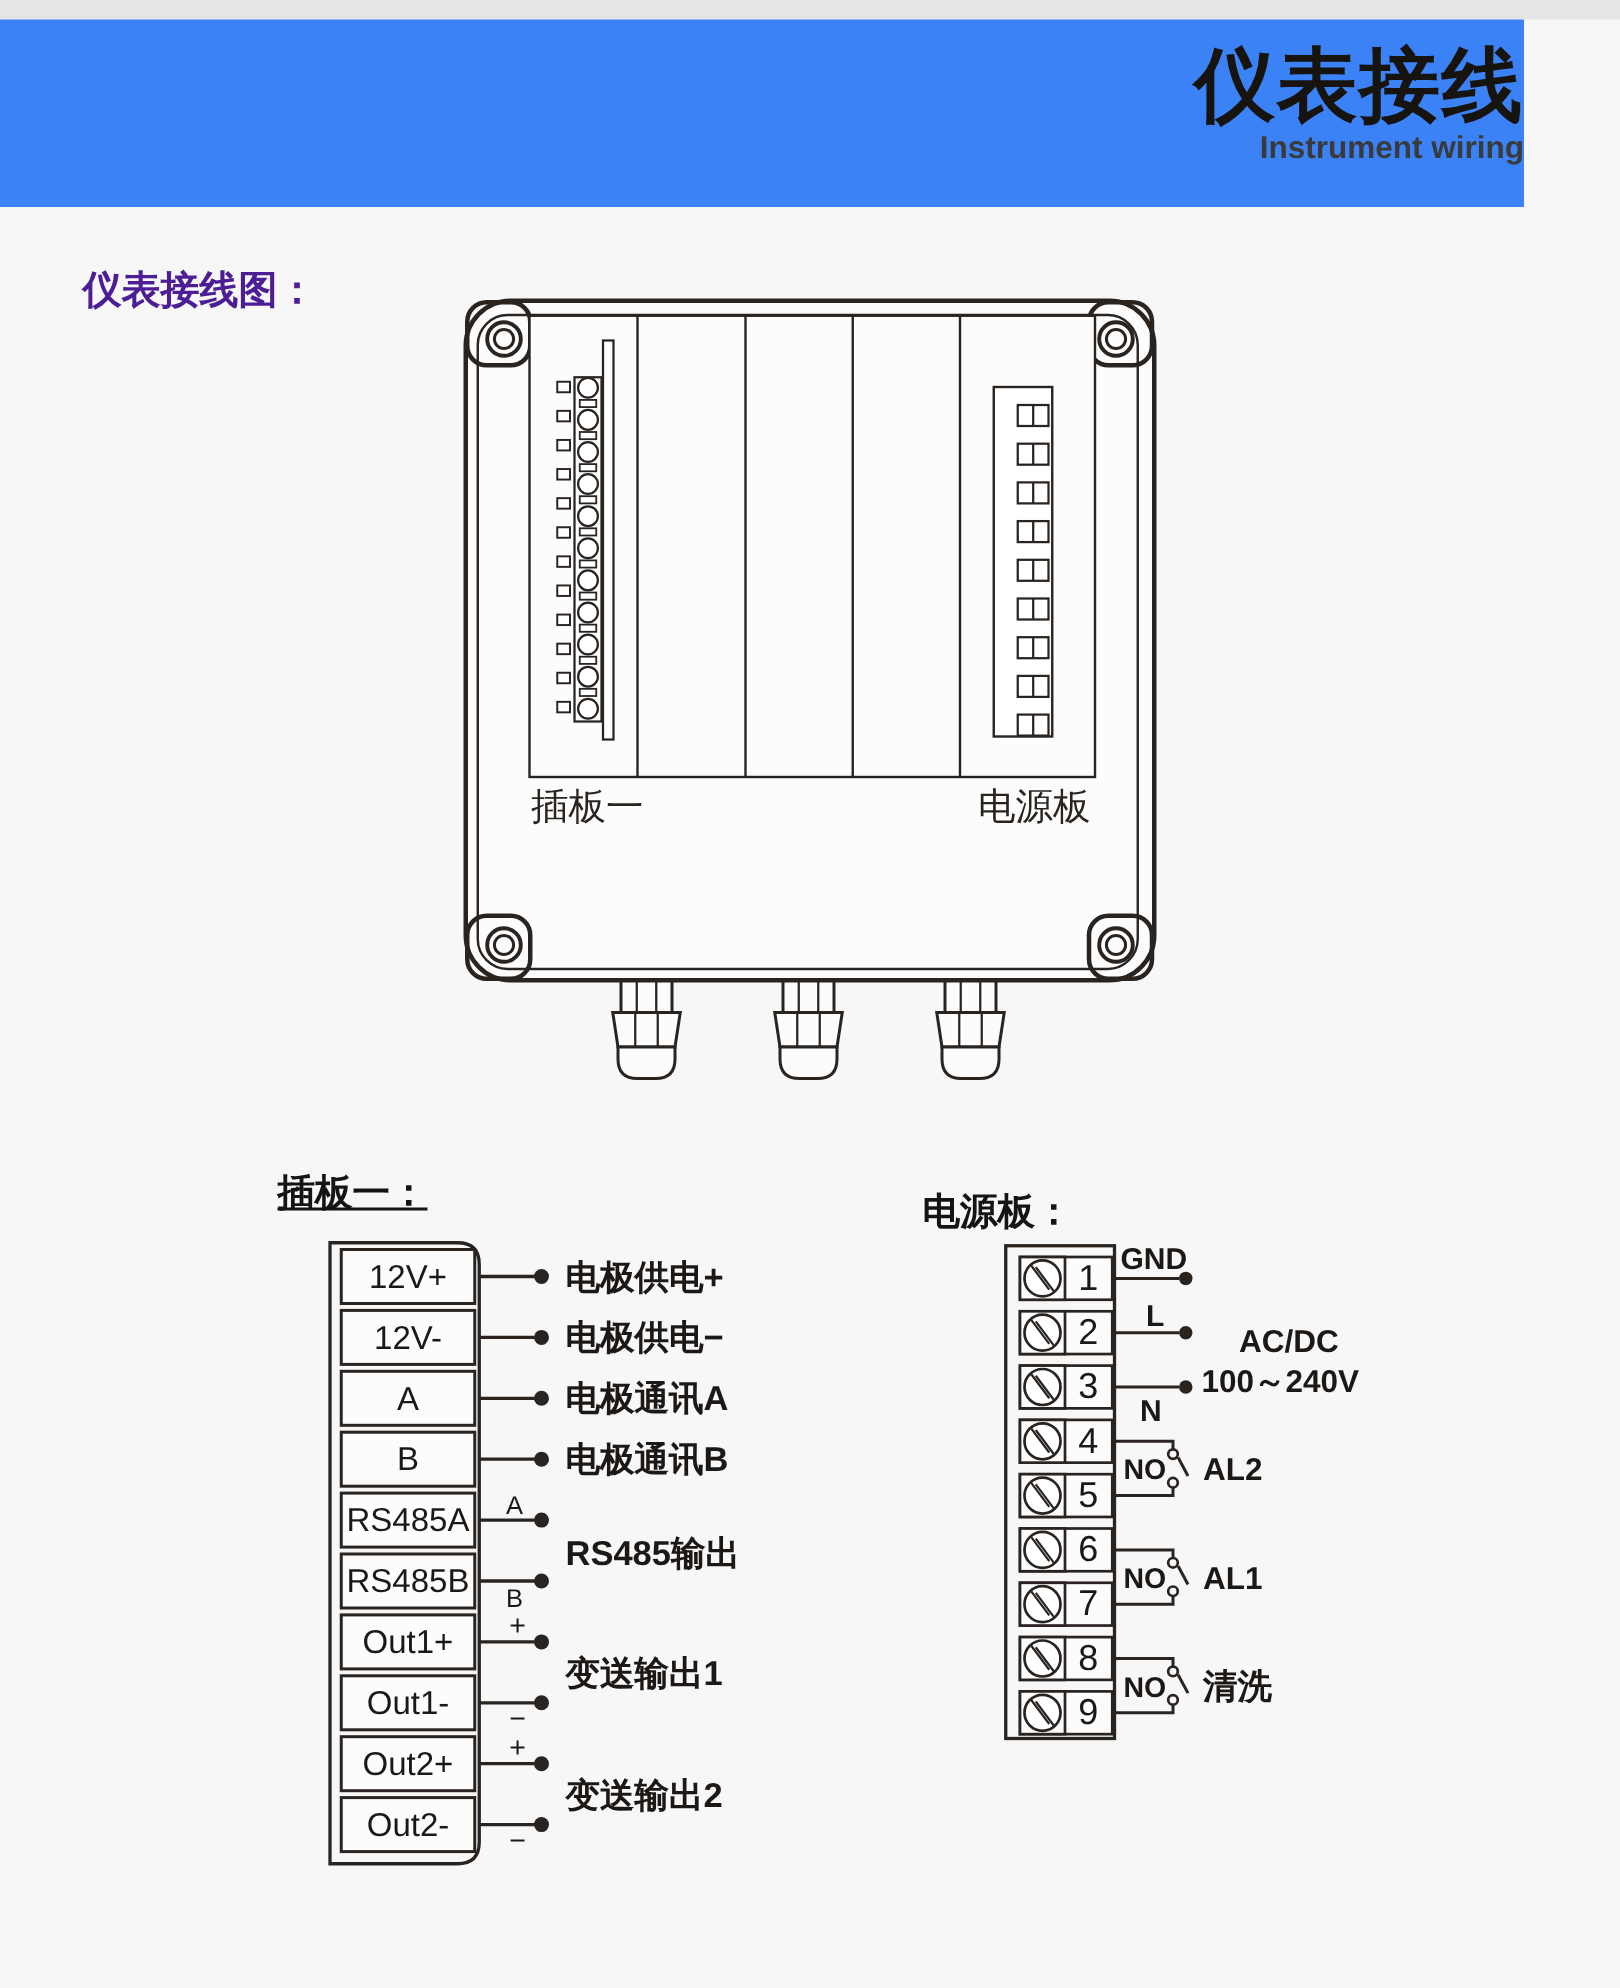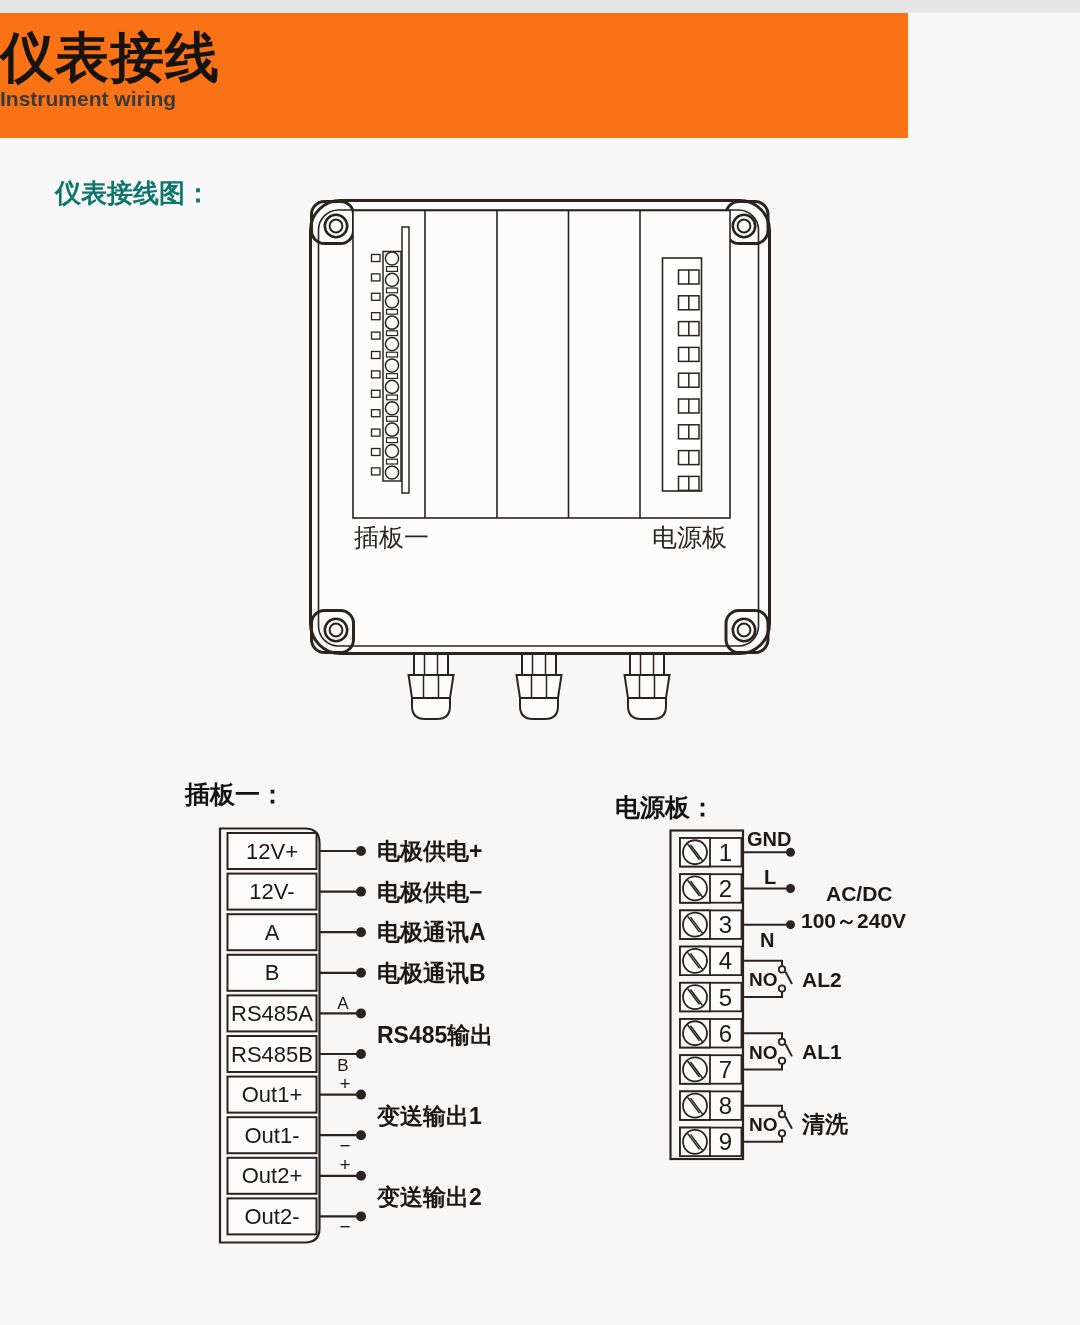--- a/index.html
+++ b/index.html
@@ -1,26 +1,26 @@
 <!DOCTYPE html>
 <html><head>
 <meta charset="utf-8">
 <style>
   html,body{margin:0;padding:0;background:#f8f7f7;}
   body{width:1080px;height:1325px;position:relative;overflow:hidden;
        font-family:"Liberation Sans","DejaVu Sans",sans-serif;color:#1c1815;}
   .abs{position:absolute;}
   .top-strip{left:0;top:0;width:1080px;height:13px;background:#e6e5e5;}
-  .band{left:0;top:13px;width:908px;height:125px;background:#f97316;text-align:left;}
+  .band{left:0;top:13px;width:1016px;height:125px;background:#3b82f6;text-align:right;}
   .band h1{margin:0;padding-top:16px;font-size:54px;line-height:56px;font-weight:700;
            color:#17130e;letter-spacing:1px;}
   .band .sub{font-size:21px;line-height:24px;color:#3a3a3a;margin-top:2px;font-weight:bold;}
-  .intro{left:55px;top:176px;font-size:26px;font-weight:700;color:#0f766e;}
+  .intro{left:55px;top:176px;font-size:26px;font-weight:700;color:#4c1d95;}
   .h2{font-size:25px;font-weight:700;color:#141414;}
-  .h2.plug{left:185px;top:778px;}
+  .h2.plug{left:185px;top:778px;text-decoration:underline;}
   .h2.power{left:615px;top:779px;margin-top:12px;}
   svg{overflow:visible;}
   svg .ln{stroke:#2a2420;fill:none;}
   svg .fw{stroke:#2a2420;fill:#fcfcfc;}
   svg .fwh{stroke:#2a2420;fill:#ffffff;}
   svg .fd{fill:#2a2420;stroke:none;}
   svg text{fill:#1c1815;font-family:"Liberation Sans","DejaVu Sans",sans-serif;}
   svg text.cell{font-size:22px;text-anchor:middle;dominant-baseline:central;}
   svg text.num{font-size:24px;text-anchor:middle;dominant-baseline:central;}
   svg text.wire{font-size:23px;font-weight:600;dominant-baseline:central;}

